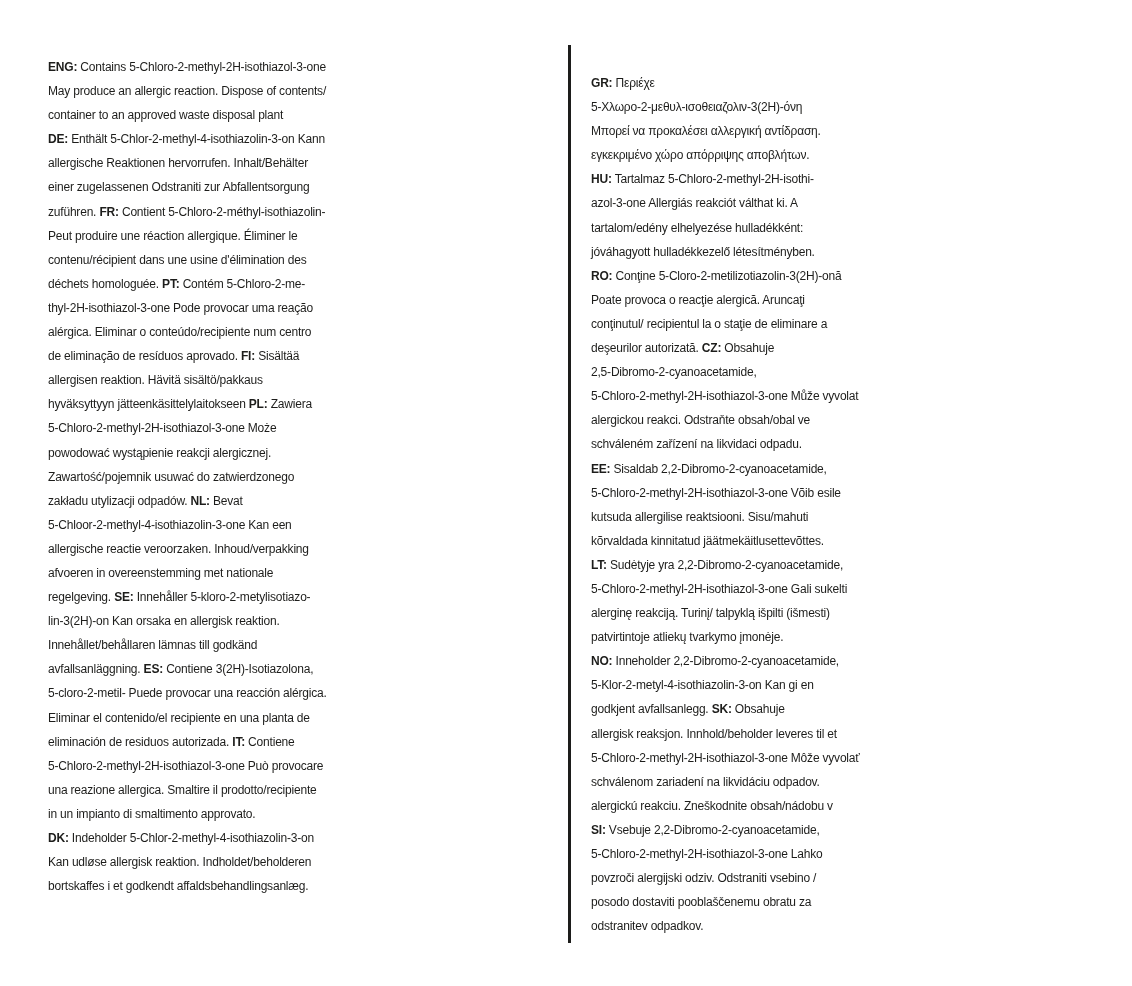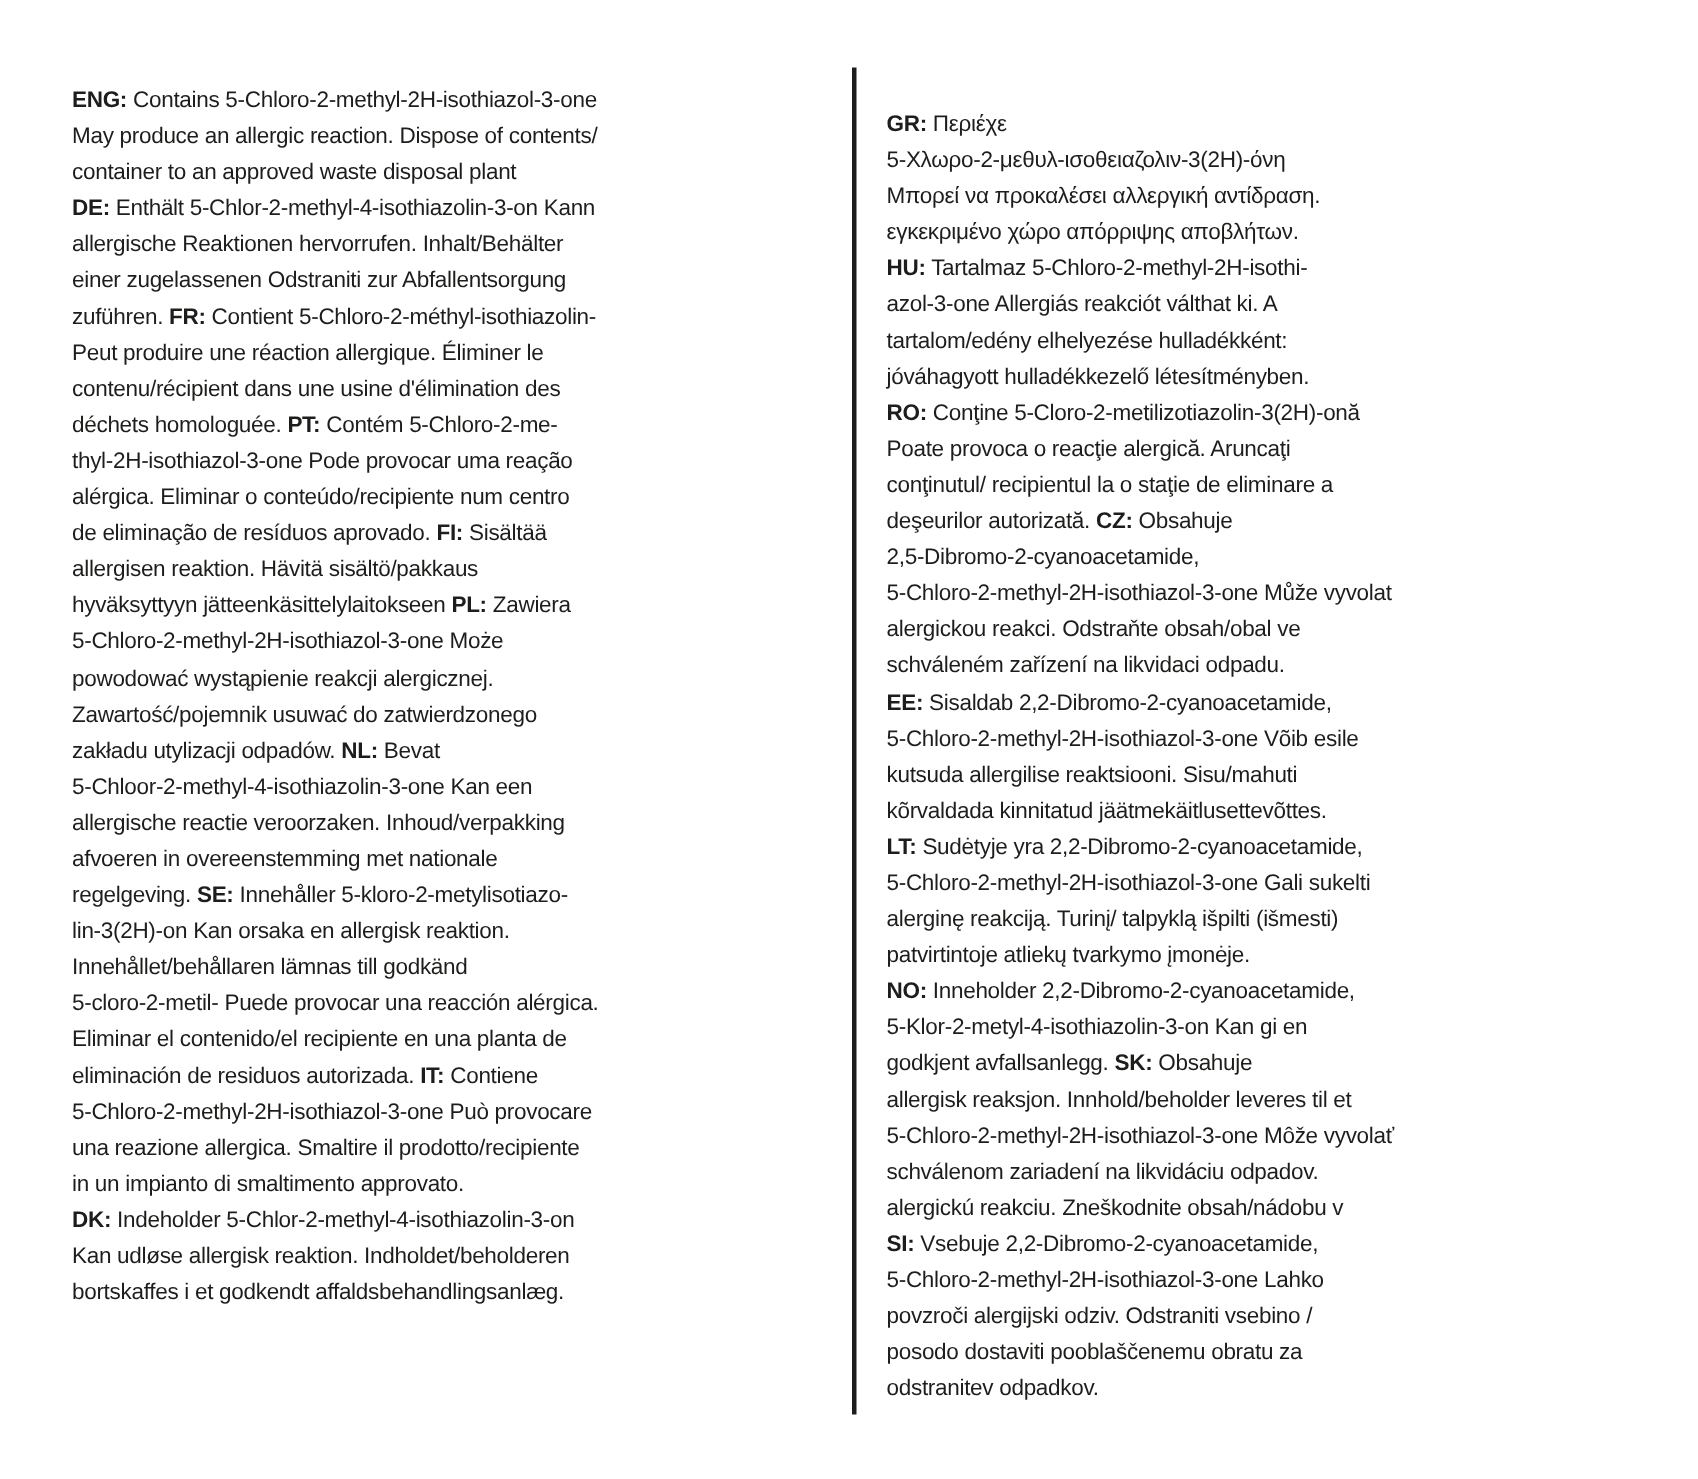--- a/index.html
+++ b/index.html
@@ -11,21 +11,21 @@
     position: relative;
     width: 1132px;
     height: 986px;
     background: #ffffff;
     overflow: hidden;
     font-family: "Liberation Sans", sans-serif;
   }
   .column {
     position: absolute;
     top: 55px;
-    font-size: 15px;
+    font-size: 12px;
     line-height: 24.1px;
     color: #1d1d1b;
     letter-spacing: -0.2px;
     white-space: nowrap;
   }
   .col-left  { left: 48px;  width: 518px; }
   .col-right { left: 591px; width: 530px; margin-top: 16px; }
   .divider {
     position: absolute;
     left: 568px;
@@ -59,20 +59,21 @@
       <div class="line">5-Chloro-2-methyl-2H-isothiazol-3-one Może</div>
       <div class="line">powodować wystąpienie reakcji alergicznej.</div>
       <div class="line">Zawartość/pojemnik usuwać do zatwierdzonego</div>
       <div class="line">zakładu utylizacji odpadów. <b>NL:</b> Bevat</div>
       <div class="line">5-Chloor-2-methyl-4-isothiazolin-3-one Kan een</div>
       <div class="line">allergische reactie veroorzaken. Inhoud/verpakking</div>
       <div class="line">afvoeren in overeenstemming met nationale</div>
       <div class="line">regelgeving. <b>SE:</b> Innehåller 5-kloro-2-metylisotiazo-</div>
       <div class="line">lin-3(2H)-on Kan orsaka en allergisk reaktion.</div>
       <div class="line">Innehållet/behållaren lämnas till godkänd</div>
+      <div class="line">avfallsanläggning. <b>ES:</b> Contiene 3(2H)-Isotiazolona,</div>
       <div class="line">5-cloro-2-metil- Puede provocar una reacción alérgica.</div>
       <div class="line">Eliminar el contenido/el recipiente en una planta de</div>
       <div class="line">eliminación de residuos autorizada. <b>IT:</b> Contiene</div>
       <div class="line">5-Chloro-2-methyl-2H-isothiazol-3-one Può provocare</div>
       <div class="line">una reazione allergica. Smaltire il prodotto/recipiente</div>
       <div class="line">in un impianto di smaltimento approvato.</div>
       <div class="line"><b>DK:</b> Indeholder 5-Chlor-2-methyl-4-isothiazolin-3-on</div>
       <div class="line">Kan udløse allergisk reaktion. Indholdet/beholderen</div>
       <div class="line">bortskaffes i et godkendt affaldsbehandlingsanlæg.</div>
     </div>

